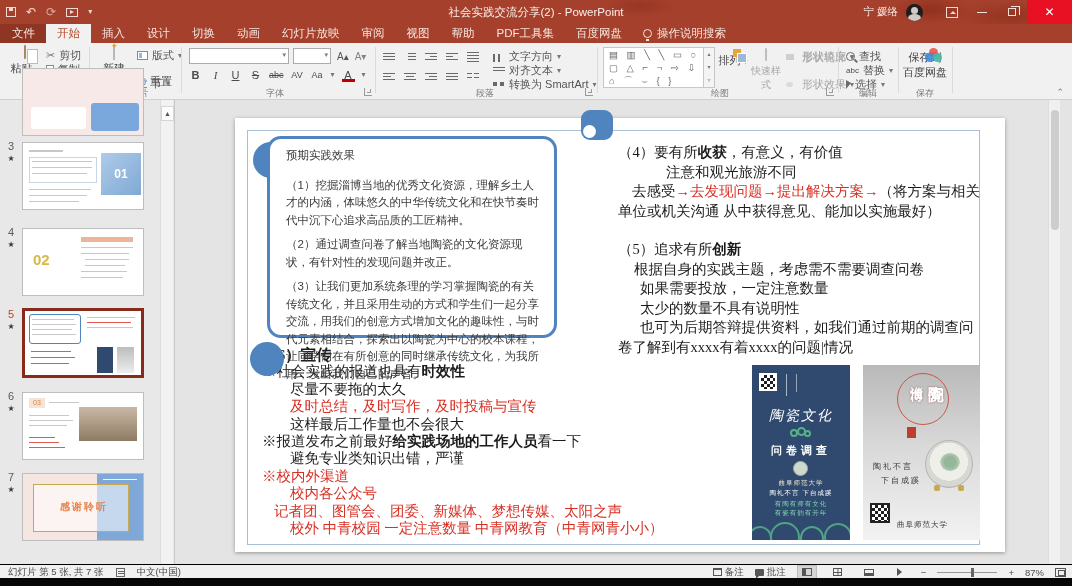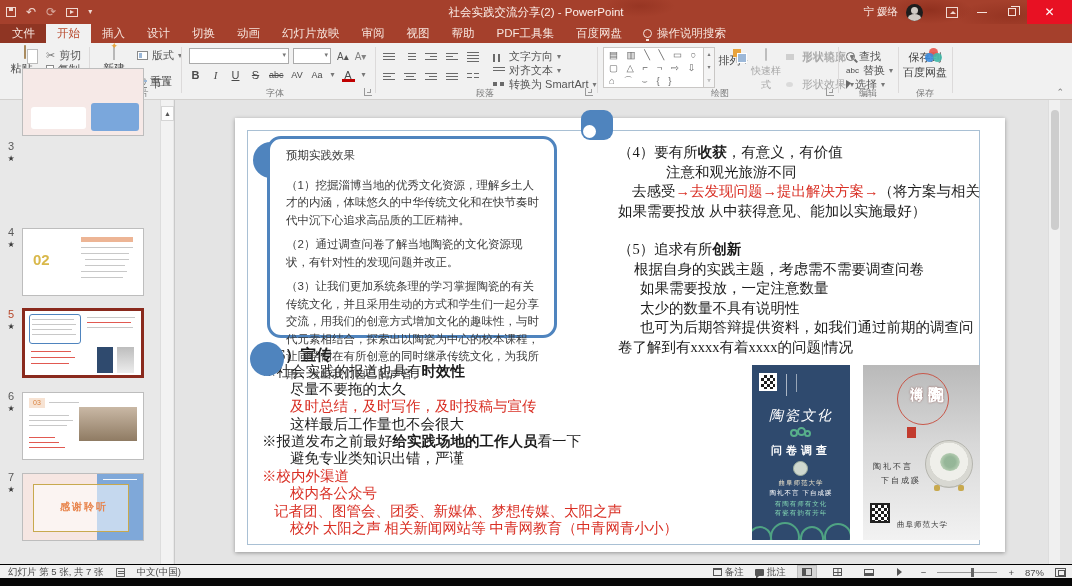--- a/index.html
+++ b/index.html
@@ -447,20 +447,33 @@
     <div class="thumbs">
 
       <div class="thumb" style="top:-32px; height:68px;">
         <div class="abs" style="left:0;top:0;right:0;bottom:0;background:#F6E9E7;"></div>
         <div class="abs" style="left:8px;top:38px;width:55px;height:22px;background:#fff;border-radius:3px;"></div>
         <div class="abs" style="left:68px;top:34px;width:48px;height:28px;background:#7AA7DC;border-radius:3px;"></div>
       </div>
 
       <div class="slide-num" style="top:40px;">3</div>
       <div class="slide-star" style="top:54px;">★</div>
+      <div class="thumb" style="top:42px;">
+        <div class="tline" style="left:6px;top:7px;width:34px;"></div>
+        <div class="abs" style="left:6px;top:14px;width:68px;height:26px;border:1px solid #c9d5e2;"></div>
+        <div class="tline" style="left:9px;top:18px;width:60px;height:1px;"></div>
+        <div class="tline" style="left:9px;top:24px;width:60px;height:1px;"></div>
+        <div class="tline" style="left:9px;top:30px;width:55px;height:1px;"></div>
+        <div class="tline" style="left:6px;top:46px;width:62px;height:1px;"></div>
+        <div class="tline" style="left:6px;top:52px;width:58px;height:1px;"></div>
+        <div class="tline" style="left:6px;top:58px;width:50px;height:1px;"></div>
+        <div class="abs" style="left:78px;top:10px;width:40px;height:42px;background:linear-gradient(135deg,#AFCBE8,#7FA9D4); color:#fff; font-weight:bold; font-size:12px; display:flex;align-items:center;justify-content:center;">
+            <span>01</span>
+          </div>
+      </div>
 
       <div class="slide-num" style="top:126px;">4</div>
       <div class="slide-star" style="top:140px;">★</div>
       <div class="thumb" style="top:128px;">
         <div class="abs" style="left:58px;top:8px;width:52px;height:5px;background:#E8A37A;opacity:.8;"></div>
         <div class="abs" style="left:10px;top:22px;width:34px;height:22px;color:#D9B84A;font-weight:bold;font-size:15px;"><span>02</span></div>
         <div class="tline" style="left:58px;top:18px;width:52px;height:1px;"></div>
         <div class="tline" style="left:58px;top:24px;width:48px;height:1px;"></div>
         <div class="tline" style="left:62px;top:30px;width:44px;height:1px;"></div>
         <div class="tline" style="left:62px;top:36px;width:40px;height:1px;"></div>
@@ -525,21 +538,21 @@
           <p style="margin-bottom:12px;">预期实践效果</p>
           <p>（1）挖掘淄博当地的优秀文化资源，理解乡土人才的内涵，体味悠久的中华传统文化和在快节奏时代中沉下心追求高品质的工匠精神。</p>
           <p>（2）通过调查问卷了解当地陶瓷的文化资源现状，有针对性的发现问题并改正。</p>
           <p>（3）让我们更加系统条理的学习掌握陶瓷的有关传统文化，并且采用生动的方式和学生们一起分享交流，用我们的创意方式增加文化的趣味性，与时代元素相结合，探索出以陶瓷为中心的校本课程，让同学们在有所创意的同时继承传统文化，为我所用，发出我们自己的声音。</p>
         </div>
 
         <div class="sec" style="left:383px; top:25px;">
           <div><span>（4）要有所</span><span class="b">收获</span><span>，有意义，有价值</span></div>
           <div style="padding-left:48px;">注意和观光旅游不同</div>
           <div style="padding-left:14px;"><span>去感受</span><span class="red">→去发现问题→提出解决方案→</span><span>（将方案与相关</span></div>
-          <div>如果需要投放 从中获得意见、能加以实施最好）</div>
+          <div>单位或机关沟通 从中获得意见、能加以实施最好）</div>
         </div>
 
         <div class="sec" style="left:383px; top:122px;">
           <div><span>（5）追求有所</span><span class="b">创新</span></div>
           <div style="padding-left:16px;">根据自身的实践主题，考虑需不需要调查问卷</div>
           <div style="padding-left:22px;">如果需要投放，一定注意数量</div>
           <div style="padding-left:22px;">太少的数量不具有说明性</div>
           <div style="padding-left:22px;">也可为后期答辩提供资料，如我们通过前期的调查问</div>
           <div>卷了解到有xxxx有着xxxx的问题|情况</div>
         </div>
@@ -548,21 +561,21 @@
           <div class="b" style="font-size:15.5px;">（6）宣传</div>
           <div><span>※社会实践的报道也具有</span><span class="b">时效性</span></div>
           <div style="padding-left:28px;">尽量不要拖的太久</div>
           <div style="padding-left:28px;" class="red">及时总结，及时写作，及时投稿与宣传</div>
           <div style="padding-left:28px;">这样最后工作量也不会很大</div>
           <div><span>※报道发布之前最好</span><span class="b">给实践场地的工作人员</span><span>看一下</span></div>
           <div style="padding-left:28px;">避免专业类知识出错，严谨</div>
           <div class="red">※校内外渠道</div>
           <div style="padding-left:28px;" class="red">校内各公众号</div>
           <div style="padding-left:12px;" class="red">记者团、图管会、团委、新媒体、梦想传媒、太阳之声</div>
-          <div style="padding-left:28px;" class="red">校外 太阳之声 相关新闻网站等 中青网教育（中青网青小小）</div>
+          <div style="padding-left:28px;" class="red">校外 中青校园 一定注意数量 中青网教育（中青网青小小）</div>
         </div>
 
         <div class="posterL">
           <div class="qr" style="left:7px; top:8px; width:18px; height:18px;"></div>
           <div class="abs" style="left:34px; top:9px; width:1px; height:22px; background:rgba(255,255,255,.6);"></div>
           <div class="abs" style="left:44px; top:9px; width:1px; height:18px; background:rgba(255,255,255,.5);"></div>
           <div class="pl-title">陶瓷文化</div>
           <div class="pl-cloud">
               <i style="left:0;top:2px;width:8px;height:8px;"></i>
               <i style="left:7px;top:0;width:9px;height:9px;"></i>

